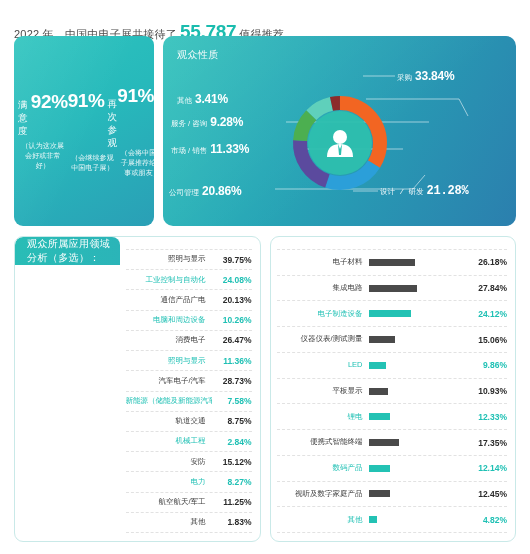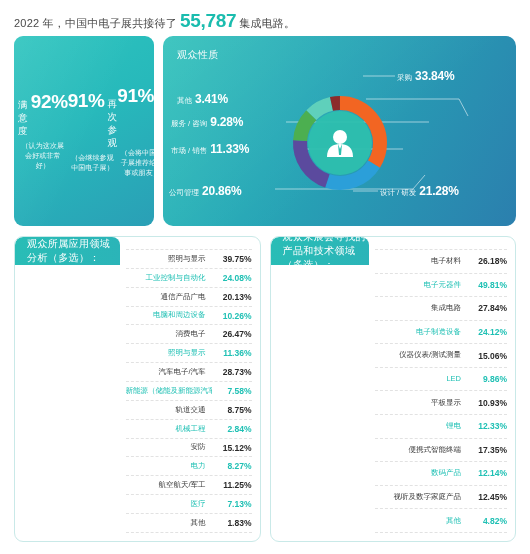--- a/index.html
+++ b/index.html
@@ -13,21 +13,21 @@
 
   
   .headline {
     position: absolute; left: 14px; top: 6px;
     height: 22px; display: flex; align-items: baseline;
     color: #4a4a4a; font-size: 11px; letter-spacing: .2px;
     white-space: nowrap;
   }
   .headline .big {
     font-size: 19px; font-weight: bold; color: #1abcae;
-    margin: 4px 3px; letter-spacing: -.3px;
+    margin: 15px 3px; letter-spacing: -.3px;
   }
 
   
   .top-row {
     position: absolute; left: 14px; top: 36px;
     width: 502px; height: 190px;
     display: flex; gap: 9px;
   }
   .card-left {
     width: 140px; height: 190px; border-radius: 9px;
@@ -109,21 +109,21 @@
   .chart-card.right .bname { width: 92px; }
 </style>
 </head>
 <body>
 
 <div class="page">
 
   <div class="headline">
     <span>2022 年，中国中电子展共接待了</span>
     <span class="big">55,787</span>
-    <span>集成电路。</span>
+    <span>值得推荐。</span>
   </div>
 
   <div class="top-row">
 
     <div class="card-left" id="sat-card">
         <div class="stat">
           <div class="line1">
             <span class="lbl">满意度</span>
             <span class="pct">92%</span>
           </div>
@@ -187,21 +187,21 @@
         <span class="dl-val">11.33%</span>
       </div>
       <div class="donut-label" style="left:6px; top:148px;">
         <span class="dl-name">公司管理</span>
         <span class="dl-val">20.86%</span>
       </div>
       <div class="donut-label" style="left:234px; top:33px;">
         <span class="dl-name">采购</span>
         <span class="dl-val">33.84%</span>
       </div>
-      <div class="donut-label" style="left:217px; top:148px;">
+      <div class="donut-label" style="left:217px; top:148px;font-family:Liberation Mono, monospace;">
         <span class="dl-name">设计 / 研发</span>
         <span class="dl-val">21.28%</span>
       </div>
     </div>
   </div>
 
   <div class="bottom-row">
     <div class="chart-card left">
       <div class="chart-head">观众所属应用领域分析（多选）：</div>
       <div class="chart-body" id="left-rows">
@@ -289,52 +289,37 @@
             </div>
             <div class="bval">8.27%</div>
           </div>
           <div class="brow">
             <div class="bname">航空航天/军工</div>
             <div class="btrack">
               <div class="bfill" style="width:25%"></div>
             </div>
             <div class="bval">11.25%</div>
           </div>
-          <div class="brow alt">
-            <div class="bname">医疗</div>
-            <div class="btrack">
-              <div class="bfill" style="width:15.844444444444445%"></div>
-            </div>
-            <div class="bval">7.13%</div>
-          </div>
           <div class="brow">
             <div class="bname">其他</div>
             <div class="btrack">
               <div class="bfill" style="width:4.066666666666667%"></div>
             </div>
             <div class="bval">1.83%</div>
           </div>
         </div>
     </div>
     <div class="chart-card right">
-      <div class="chart-head">观众来展会寻找的产品和技术领域（多选）：</div>
       <div class="chart-body" id="right-rows">
           <div class="brow">
             <div class="bname">电子材料</div>
             <div class="btrack">
               <div class="bfill" style="width:46.75%"></div>
             </div>
             <div class="bval">26.18%</div>
-          </div>
-          <div class="brow alt">
-            <div class="bname">电子元器件</div>
-            <div class="btrack">
-              <div class="bfill" style="width:88.94642857142857%"></div>
-            </div>
-            <div class="bval">49.81%</div>
           </div>
           <div class="brow">
             <div class="bname">集成电路</div>
             <div class="btrack">
               <div class="bfill" style="width:49.714285714285715%"></div>
             </div>
             <div class="bval">27.84%</div>
           </div>
           <div class="brow alt">
             <div class="bname">电子制造设备</div>

